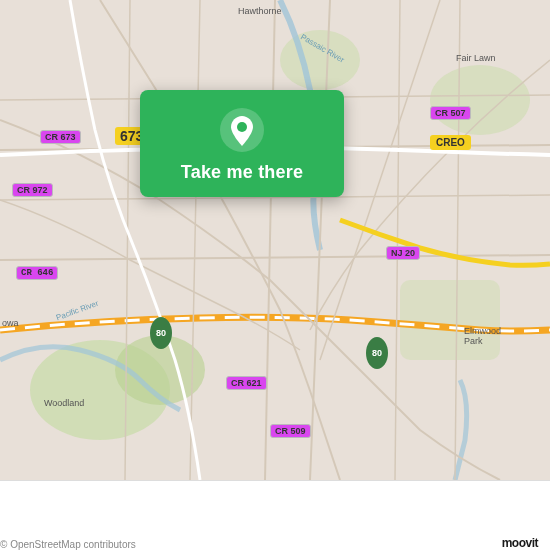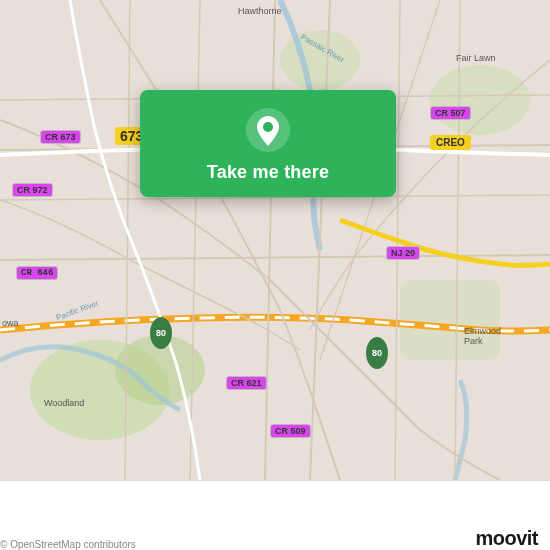--- a/index.html
+++ b/index.html
@@ -24,21 +24,21 @@
       position: absolute;
       top: 0; left: 0;
       width: 100%; height: 100%;
     }
 
     
     #take-me-there-card {
       position: absolute;
       top: 90px;
       left: 140px;
-      width: 256px;
+      width: 204px;
       background: #2eb35a;
       border-radius: 8px;
       display: flex;
       flex-direction: column;
       align-items: center;
       padding: 18px 20px 14px 20px;
       box-shadow: 0 4px 16px rgba(0,0,0,0.3);
       z-index: 10;
     }
 
@@ -229,15 +229,15 @@
     </svg>
     <span id="take-me-there-label">Take me there</span>
   </div>
 </div>
 
 <div id="bottom-bar">
   <div id="bottom-left">
     <span id="copyright-text">© OpenStreetMap contributors</span>
   </div>
   <div id="moovit-logo">
-    <span id="moovit-text" style="font-size:20px; font-weight:800; color:#1a1a1a; letter-spacing:-0.5px;">moovit</span>
+    <span id="moovit-text" style="font-size:12px; font-weight:800; color:#1a1a1a; letter-spacing:-0.5px;">moovit</span>
   </div>
 </div>
 
 </body></html>

